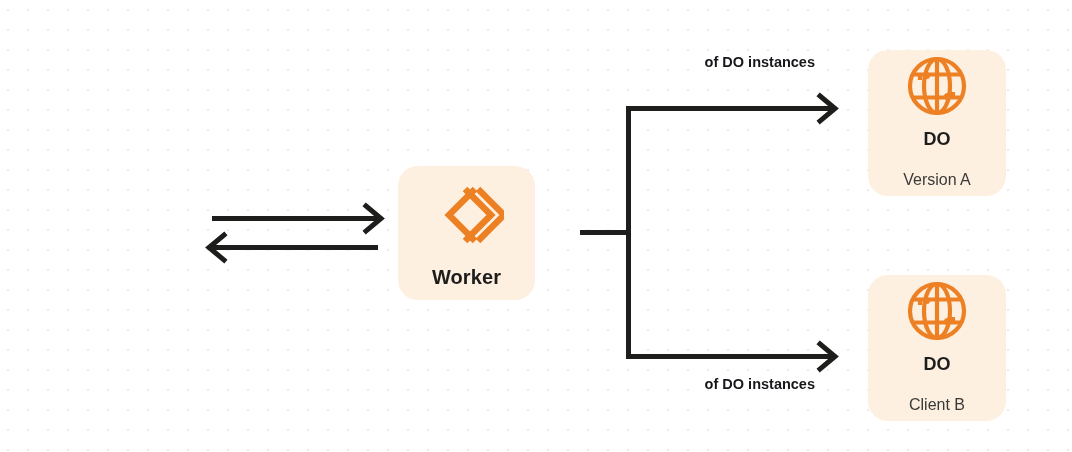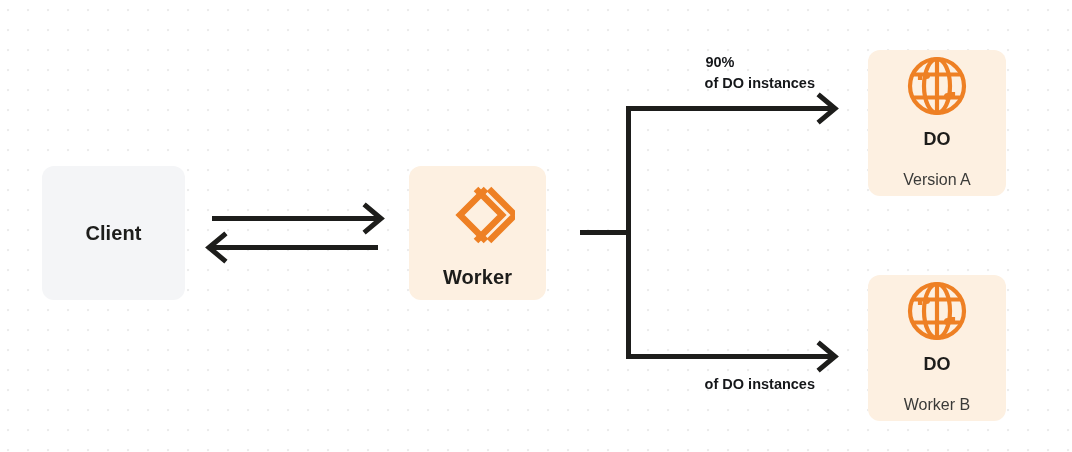--- a/index.html
+++ b/index.html
@@ -15,36 +15,36 @@
     background-image: radial-gradient(circle at 1px 1px, #ececec 1.3px, transparent 1.6px);
     background-size: 20px 20px;
     background-position: 7px 9px;
     overflow: hidden;
     font-family: "Liberation Sans", sans-serif;
   }
 
   
   .node {
     position: absolute;
-    border-radius: 12px;
+    border-radius: 20px;
     display: flex;
     flex-direction: column;
     align-items: center;
     justify-content: center;
     box-sizing: border-box;
   }
   .node-client {
     left: 42px;
     top: 166px;
     width: 143px;
     height: 134px;
     background: #f4f5f7;
   }
   .node-worker {
-    left: 409px;
+    left: 398px;
     top: 166px;
     width: 137px;
     height: 134px;
     background: #fdf0e1;
   }
   .node-do-a {
     left: 868px;
     top: 50px;
     width: 138px;
     height: 146px;
@@ -144,23 +144,20 @@
       <line x1="626" y1="108.5" x2="832" y2="108.5" stroke="#1d1d1b" stroke-width="5" stroke-linecap="butt"></line>
       <polyline points="820,96 835,108.5 820,121" fill="none" stroke="#1d1d1b" stroke-width="5" stroke-linecap="square" stroke-linejoin="miter"></polyline>
     </g>
 
     <g>
       <line x1="626" y1="356.5" x2="832" y2="356.5" stroke="#1d1d1b" stroke-width="5" stroke-linecap="butt"></line>
       <polyline points="820,344 835,356.5 820,369" fill="none" stroke="#1d1d1b" stroke-width="5" stroke-linecap="square" stroke-linejoin="miter"></polyline>
     </g>
   </svg>
 
-  <div class="node node-client">
-    <span class="node-title">Client</span>
-  </div>
 
   <div class="node node-worker">
     <span class="icon-wrap worker-icon-wrap">
       <svg width="74" height="74" viewBox="0 0 74 74" xmlns="http://www.w3.org/2000/svg">
 
         <polyline points="45,11 19,37 45,63" fill="none" stroke="#ee8024" stroke-width="6.5" stroke-linecap="butt" stroke-linejoin="miter"></polyline>
 
         <polyline points="35,11 61,37 35,63" fill="none" stroke="#ee8024" stroke-width="6.5" stroke-linecap="butt" stroke-linejoin="miter"></polyline>
 
         <polyline points="48,11 74,37 48,63" fill="none" stroke="#ee8024" stroke-width="6.5" stroke-linecap="butt" stroke-linejoin="miter"></polyline>
@@ -203,25 +200,24 @@
         </g>
         <g stroke="#ee8024" stroke-width="4.2" fill="none">
           <path d="M14 19.5 L14 25"></path>
           <path d="M47 42.5 L47 37"></path>
         </g>
         <circle cx="20.5" cy="20.5" r="3.6" fill="#ee8024"></circle>
         <circle cx="41.5" cy="41.5" r="3.6" fill="#ee8024"></circle>
       </svg>
     </span>
     <span class="node-title-sm">DO</span>
-    <span class="node-sub">Worker B</span>
+    <span class="node-sub">Client B</span>
   </div>
 
   <div class="edge-label edge-label-top">
-    <span class="pct">90%</span>
     <span class="desc">of DO instances</span>
   </div>
 
   <div class="edge-label edge-label-bottom">
     <span class="desc">of DO instances</span>
   </div>
 
 </div>
 
 </body></html>

